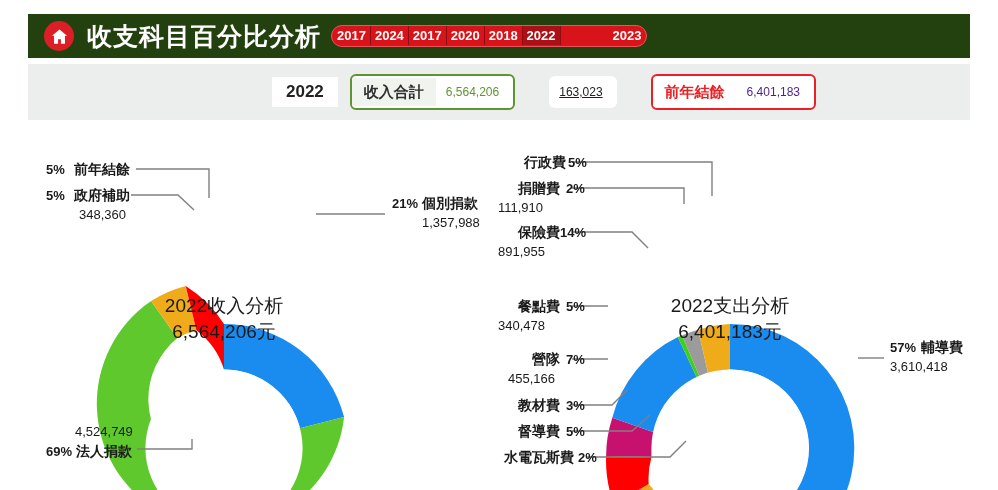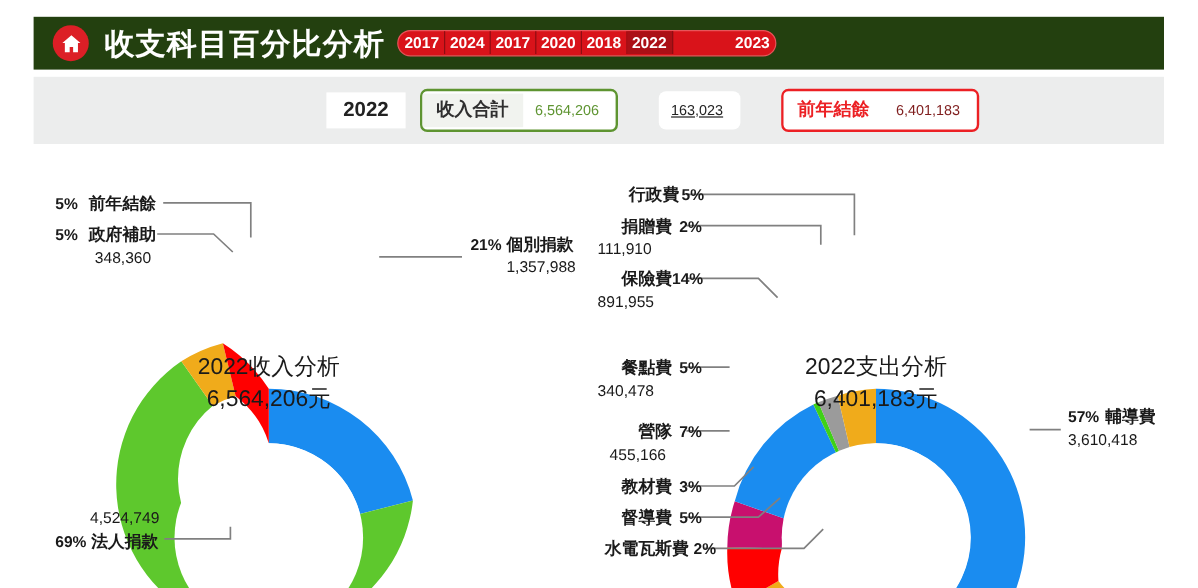--- a/index.html
+++ b/index.html
@@ -32,21 +32,21 @@
   .chip-group.income{border:2px solid #5e9431;}
   .chip-group.expense{border:2px solid #ec2024;}
   .chip-group.plain{border:none;}
   .cg-label{font-size:15px;font-weight:bold;padding:0 12px;line-height:28px;white-space:nowrap;}
   .cg-value{font-size:12px;padding:0 14px 0 10px;line-height:28px;white-space:nowrap;}
   .income .cg-label{color:#2f2f2f;background:#f1f3ef;}
   .income .cg-value{color:#5e9431;}
   .plain .cg-label{color:#2f2f2f;}
   .plain .cg-value{color:#222;text-decoration:underline;}
   .expense .cg-label{color:#ec2024;background:#fff;}
-  .expense .cg-value{color:#7f1d1d;}
+  .expense .cg-value{color:#4c1d95;}
   .gap-l{margin-left:34px;}
 
   
   .charts{position:absolute;left:0;top:126px;width:998px;height:364px;}
   .chart-svg{position:absolute;left:0;top:0;}
 
   .lbl{font-family:"Liberation Sans","DejaVu Sans",sans-serif;}
   .lbl-pct{font-size:13px;font-weight:bold;fill:#1a1a1a;}
   .lbl-name{font-size:14px;font-weight:bold;fill:#1a1a1a;}
   .lbl-val{font-size:13px;fill:#1a1a1a;}

